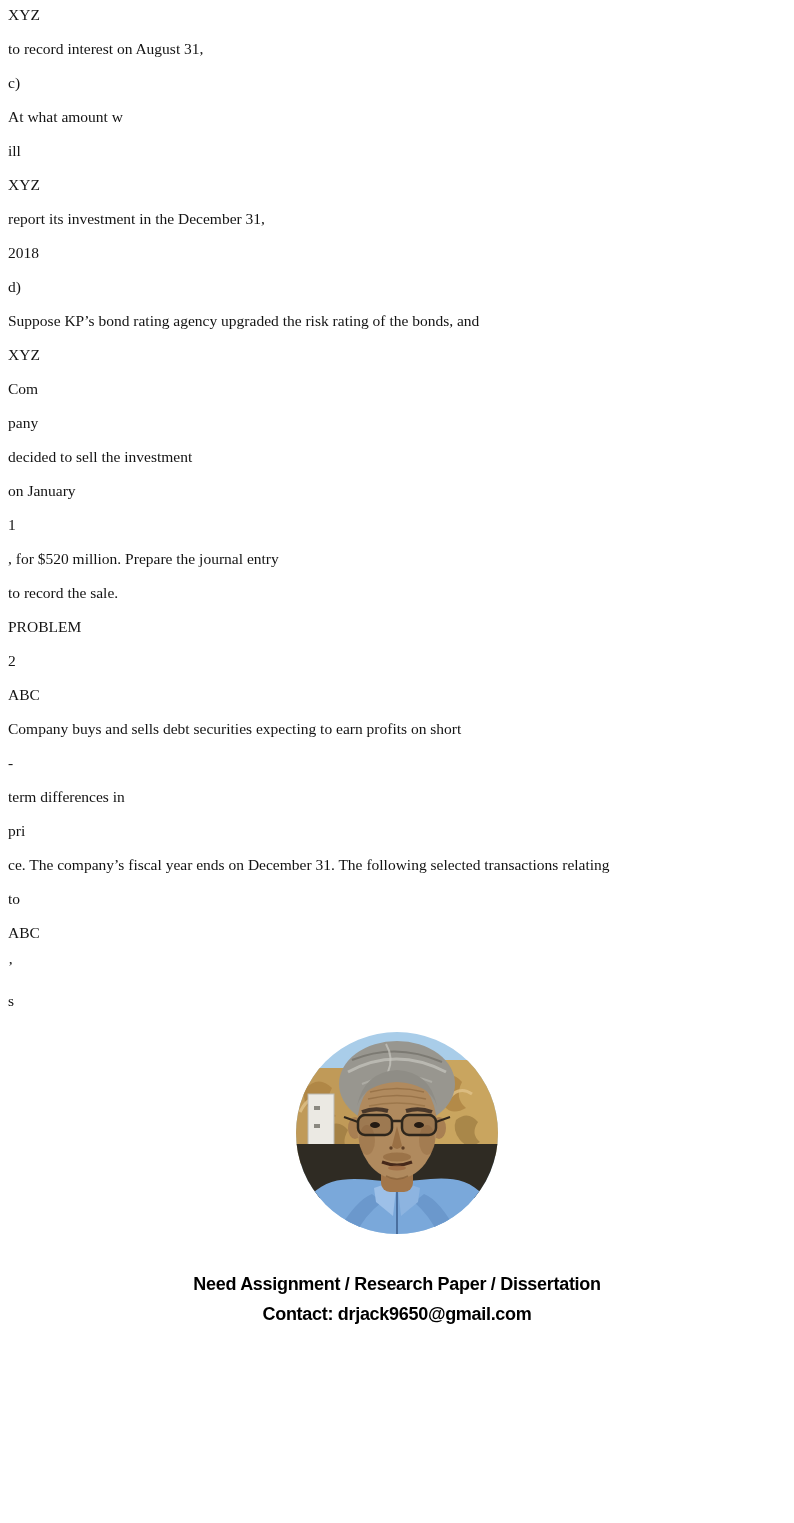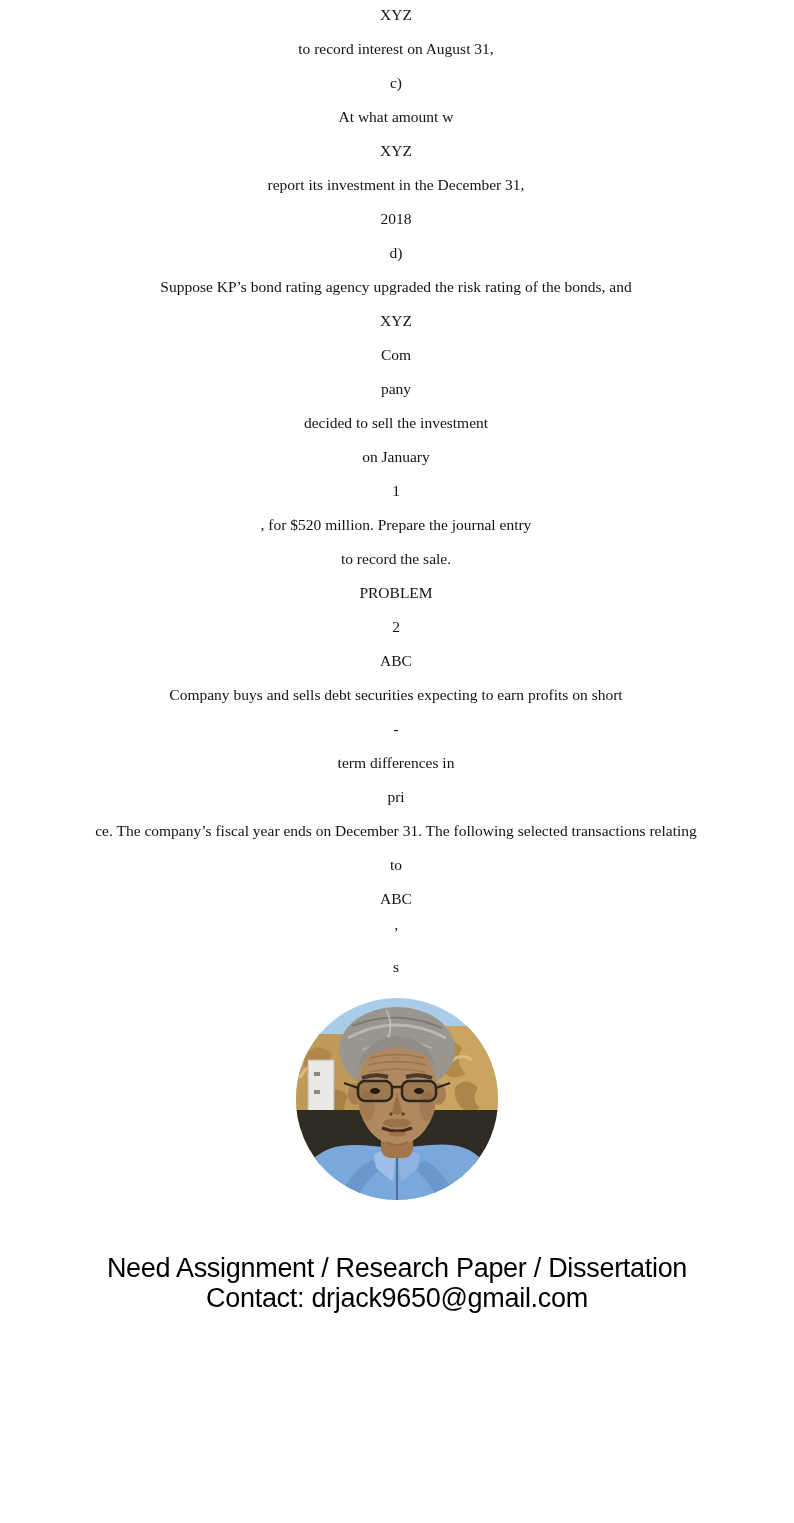--- a/index.html
+++ b/index.html
@@ -6,59 +6,59 @@
   html, body {
     margin: 0;
     padding: 0;
     background: #ffffff;
     width: 794px;
     height: 1523px;
     overflow: hidden;
   }
   .doc {
     padding: 7px 10px 0 8px;
-    text-align: center;
   }
   .doc p {
     margin: 0 0 18px 0;
     font-family: "Liberation Serif", "DejaVu Serif", serif;
     font-size: 15.5px;
     line-height: 16px;
     color: #131313;
     white-space: pre;
   }
   .avatar-wrap {
     margin-top: 23px;
     width: 794px;
     text-align: center;
     height: 202px;
   }
   .avatar-wrap svg {
     display: inline-block;
   }
   .footer {
-    margin-top: 53px;
+    margin-top: 35px;
     width: 794px;
     text-align: center;
     font-family: "Liberation Sans", "DejaVu Sans", sans-serif;
-    font-weight: normal;
-    font-size: 27px;
+    font-weight: bold;
+    font-size: 18px;
     line-height: 30px;
     color: #000000;
     letter-spacing: -0.3px;
   }
 </style>
 </head>
 <body>
 
 <main class="doc">
   <p>XYZ</p>
   <p>to record interest on August 31,</p>
   <p>c)</p>
   <p>At what amount w</p>
+  <p>ill</p>
   <p>XYZ</p>
   <p>report its investment in the December 31,</p>
   <p>2018</p>
   <p>d)</p>
   <p>Suppose KP’s bond rating agency upgraded the risk rating of the bonds, and</p>
   <p>XYZ</p>
   <p>Com</p>
   <p>pany</p>
   <p>decided to sell the investment</p>
   <p>on January</p>

